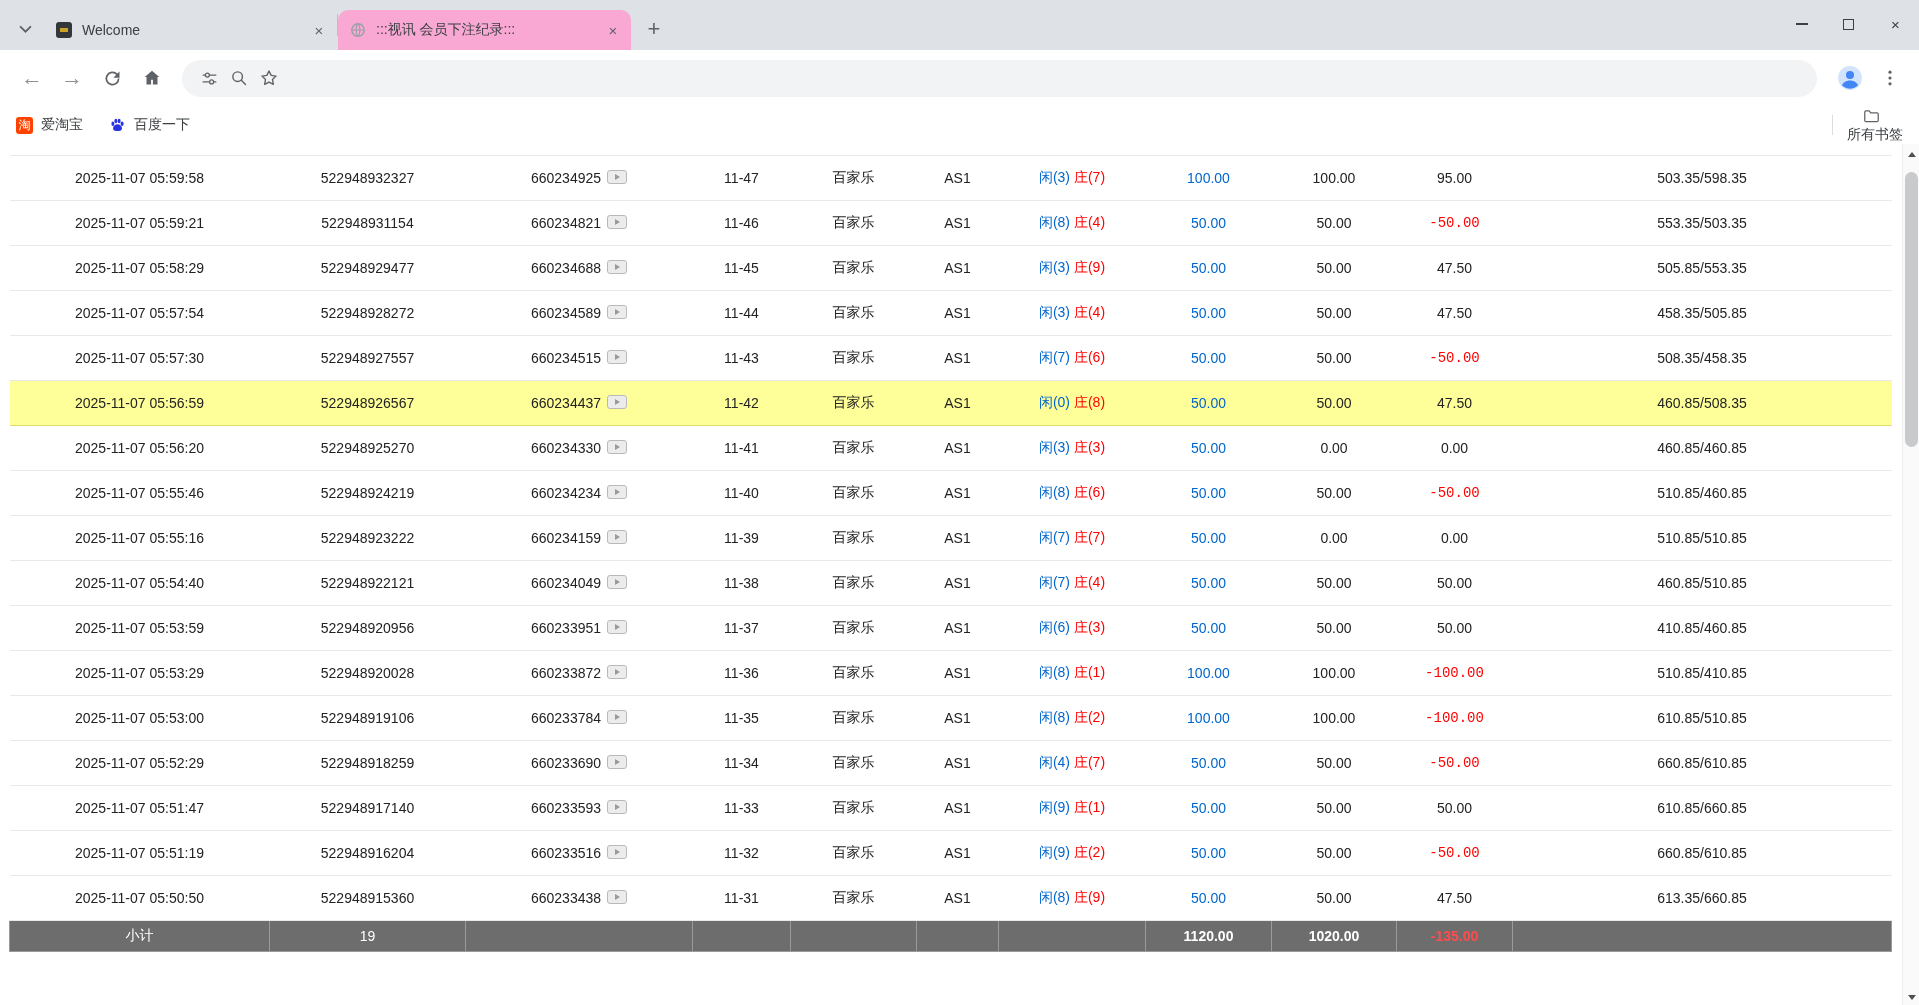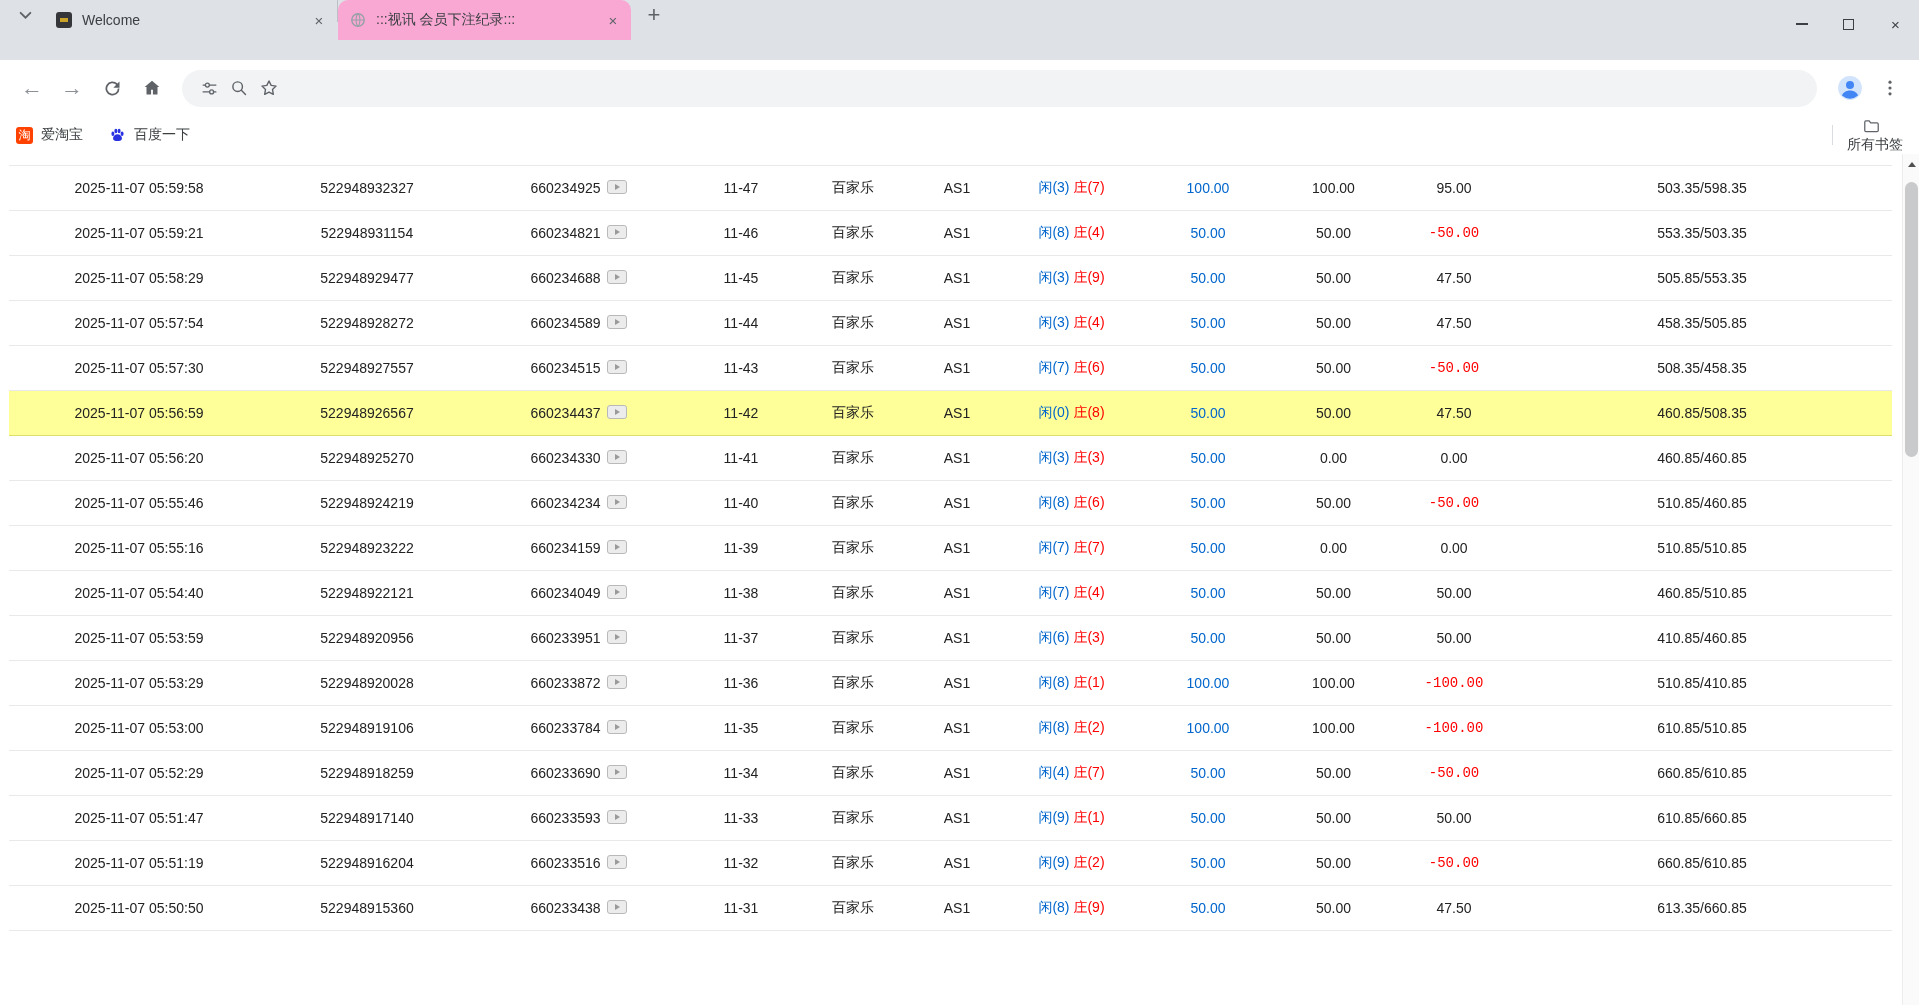--- a/index.html
+++ b/index.html
@@ -1,20 +1,20 @@
 <!DOCTYPE html>
 <html style="--bet_blue: #0066cc; --loss_red: #ff0000; --highlight_yellow: #ffff99; --footer_bg: #6d6d6d; --footer_loss_red: #ff4c4c;"><head>
 <meta charset="utf-8">
 <style>
   * { margin:0; padding:0; box-sizing:border-box; }
   html,body { width:1919px; height:1005px; overflow:hidden; background:#fff;
               font-family:"Liberation Sans","DejaVu Sans",sans-serif; }
 
   
-  .tab-strip { height:60px; background:#dee1e6; display:flex; position:relative; }
+  .tab-strip { height:50px; background:#dee1e6; display:flex; align-items:flex-end; position:relative; }
   .tab-search { width:30px; height:30px; margin:0 4px 6px 10px; border-radius:50%;
                 display:flex; align-items:center; justify-content:center; }
   .tab { width:293px; height:40px; display:flex; align-items:center; padding:0 8px 0 12px;
          border-radius:10px 10px 0 0; position:relative; }
   .tab.inactive { background:transparent; }
   .tab.active { background:#f9a8d4; }
   .tab .title { flex:1; font-size:14px; color:#3c4043; white-space:nowrap; overflow:hidden;
                 text-overflow:ellipsis; margin:0 8px 0 10px; }
   .tab .close { width:20px; height:20px; border-radius:50%; display:flex; align-items:center;
                 justify-content:center; color:#5f6368; font-size:15px; flex:none; }
@@ -576,20 +576,33 @@
       <span class="bet-player">闲(8)</span>
       <span class="bet-banker">庄(9)</span>
     </td>
     <td class="amount">50.00</td>
     <td>50.00</td>
     <td class="result">47.50</td>
     <td>613.35/660.85</td>
   </tr>
       </tbody>
     <tfoot>
+      <tr>
+        <td>小计</td>
+        <td>19</td>
+        <td></td>
+        <td></td>
+        <td></td>
+        <td></td>
+        <td></td>
+        <td class="f-num">1120.00</td>
+        <td class="f-num">1020.00</td>
+        <td class="f-result">-135.00</td>
+        <td></td>
+      </tr>
     </tfoot>
   </table>
 
   <div class="scrollbar">
     <div class="sb-arrow up">
         <div class="tri-up"></div>
       </div>
     <div class="sb-thumb"></div>
     <div class="sb-arrow down">
         <div class="tri-down"></div>

